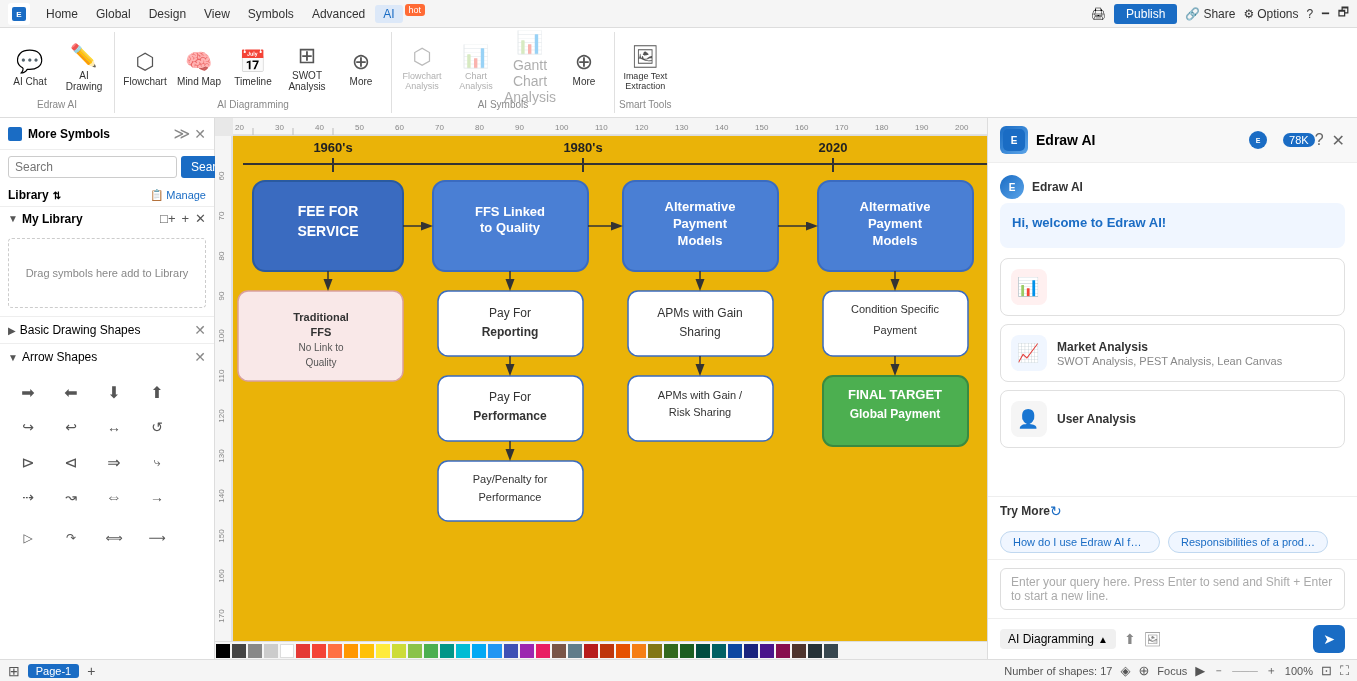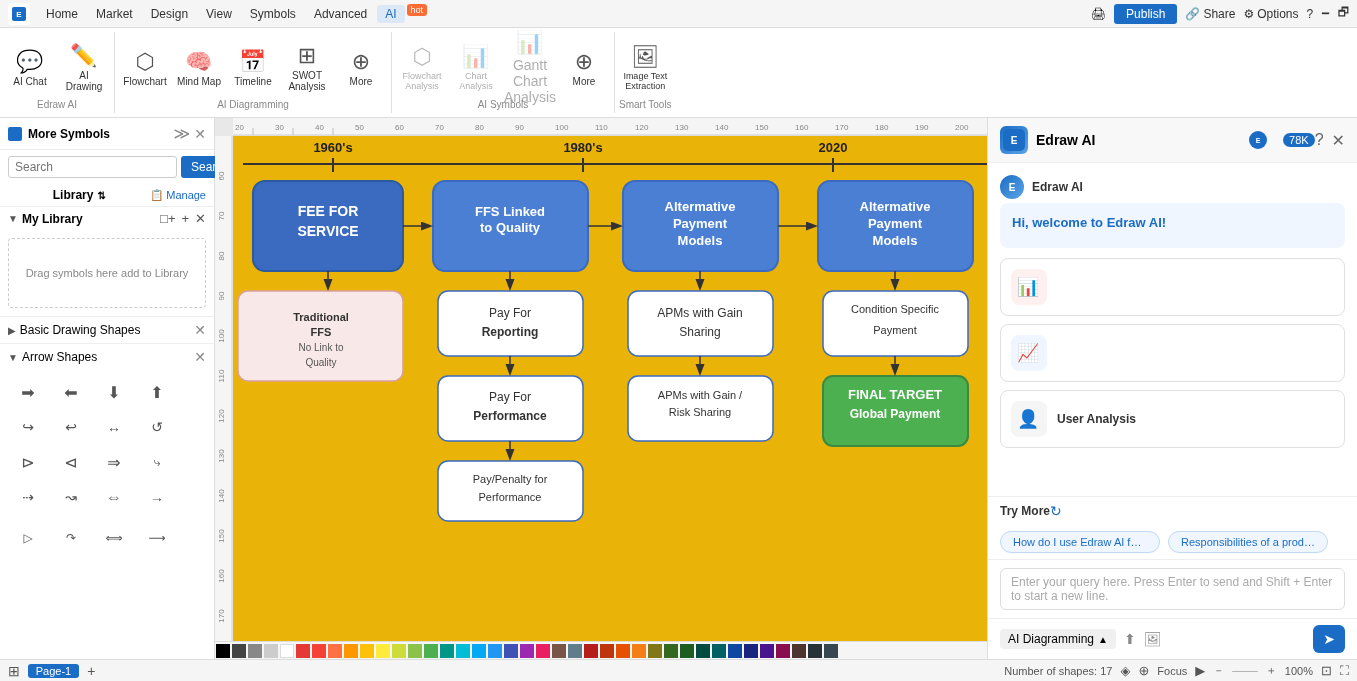--- a/index.html
+++ b/index.html
@@ -38,21 +38,21 @@
 
     
     .left-panel { width: 215px; background: #fff; border-right: 1px solid #ddd; display: flex; flex-direction: column; flex-shrink: 0; }
     .left-panel-header { display: flex; align-items: center; padding: 6px 8px; border-bottom: 1px solid #eee; }
     .left-panel-title { font-size: 12px; font-weight: 600; flex: 1; }
     .left-panel-close { cursor: pointer; color: #888; font-size: 14px; margin-left: 4px; }
     .search-row { display: flex; padding: 6px 8px; gap: 4px; }
     .search-input { flex: 1; border: 1px solid #ccc; border-radius: 3px; padding: 3px 6px; font-size: 12px; }
     .search-btn { background: #1a6cc4; color: #fff; border: none; border-radius: 3px; padding: 3px 10px; cursor: pointer; font-size: 12px; }
     .library-row { display: flex; align-items: center; padding: 4px 8px; border-bottom: 1px solid #eee; }
-    .library-label { font-size: 12px; font-weight: 600; flex: 1; display: flex; align-items: center; gap: 4px; justify-content: center; }
+    .library-label { font-size: 12px; font-weight: 600; flex: 1; display: flex; align-items: center; gap: 4px; }
     .manage-link { font-size: 11px; color: #1a6cc4; cursor: pointer; display: flex; align-items: center; gap: 2px; }
     .my-library-row { display: flex; align-items: center; padding: 4px 8px; }
     .my-library-label { font-size: 12px; font-weight: 600; flex: 1; display: flex; align-items: center; gap: 4px; }
     .my-library-actions { display: flex; gap: 6px; }
     .my-lib-icon { cursor: pointer; color: #555; font-size: 13px; }
     .drag-area { margin: 8px; border: 1px dashed #ccc; border-radius: 4px; height: 70px; display: flex; align-items: center; justify-content: center; text-align: center; color: #888; font-size: 11px; padding: 8px; }
     .shapes-section { border-top: 1px solid #eee; }
     .shapes-section-header { display: flex; align-items: center; padding: 5px 8px; cursor: pointer; }
     .shapes-section-label { font-size: 12px; font-weight: 500; flex: 1; }
     .shapes-section-x { color: #888; cursor: pointer; font-size: 14px; }
@@ -121,21 +121,21 @@
 <body>
 
 <div class="menu-bar">
   <div class="logo">
     <svg width="16" height="16" viewBox="0 0 16 16">
         <rect x="1" y="1" width="14" height="14" rx="2" fill="#1a6cc4"></rect>
         <text x="8" y="11" text-anchor="middle" fill="white" font-size="8" font-weight="bold">E</text>
       </svg>
   </div>
   <span class="menu-item">Home</span>
-  <span class="menu-item">Market</span>
+  <span class="menu-item">Global</span>
   <span class="menu-item">Design</span>
   <span class="menu-item">View</span>
   <span class="menu-item">Symbols</span>
   <span class="menu-item">Advanced</span>
   <span class="menu-item active">AI</span>
     <span style="font-size:9px;background:#ff6b35;color:#fff;padding:1px 4px;border-radius:3px;position:relative;top:-4px;">hot</span>
   <div class="menu-spacer"></div>
   <div class="menu-right">
     <span>🖨</span>
     <button class="btn-publish">Publish</button>
@@ -529,20 +529,24 @@
           <h3>Hi, welcome to Edraw AI!</h3>
         </div>
       </div>
 
       <div class="ai-options">
         <div class="ai-option-card">
           <div class="ai-option-icon red">📊</div>
         </div>
         <div class="ai-option-card">
           <div class="ai-option-icon blue">📈</div>
+          <div class="ai-option-text">
+            <h4>Market Analysis</h4>
+            <p>SWOT Analysis, PEST Analysis, Lean Canvas</p>
+          </div>
         </div>
         <div class="ai-option-card">
           <div class="ai-option-icon gray">👤</div>
           <div class="ai-option-text">
             <h4>User Analysis</h4>
           </div>
         </div>
       </div>
     </div>
 

